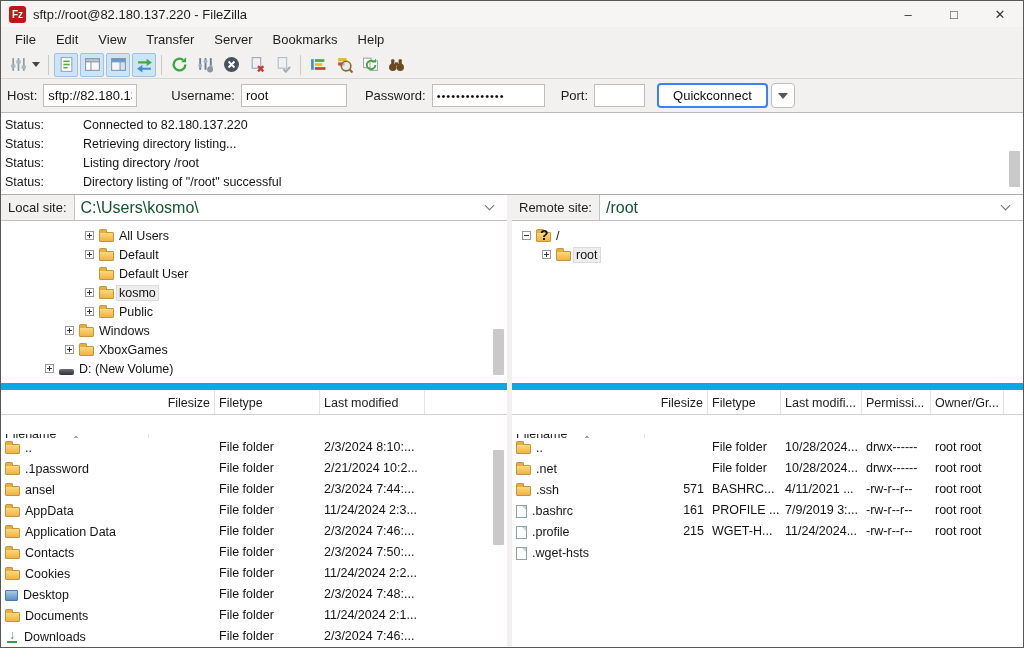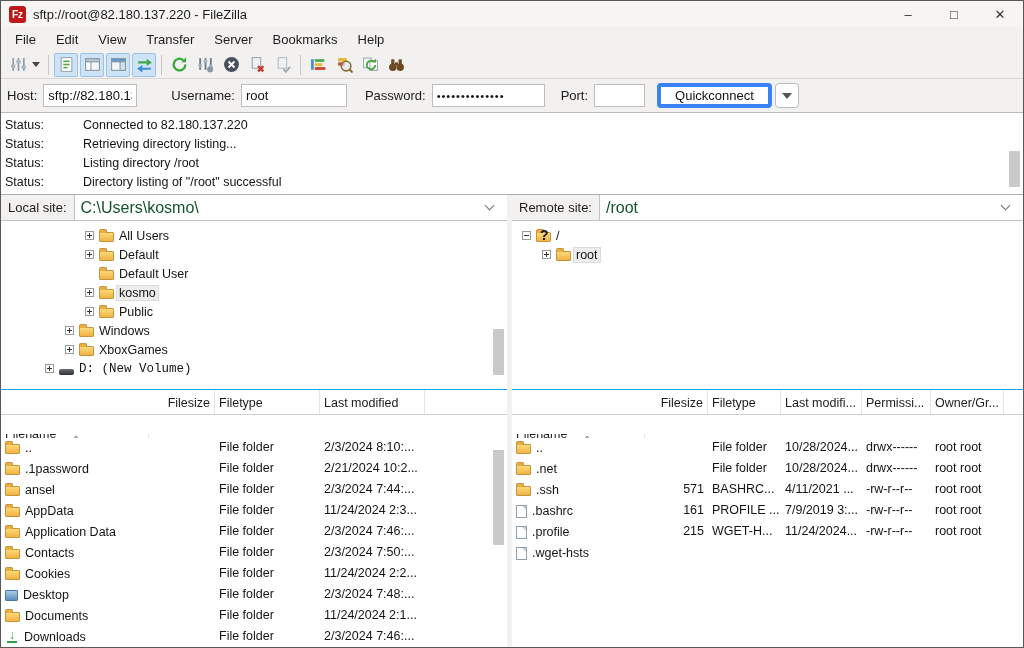--- a/index.html
+++ b/index.html
@@ -33,51 +33,51 @@
   
   .qcbar { height:34px; display:flex; align-items:center; background:#f2f1f0; padding-left:6px;
            border-bottom:1px solid #b9b9b9; flex:none; }
   .qclabel { font-size:13px; color:#1c1c1c; margin-right:6px;text-align:center; }
   .qcinput { height:23px; border:1px solid #bdbdbd; background:#fff; font-family:"Liberation Sans",sans-serif;
              font-size:13px; padding:0 4px; color:#111; }
   #hostfield { width:94px; margin-right:34px; }
   #userfield { width:106px; margin-right:18px; }
   #passfield { width:113px; margin-right:16px; letter-spacing:1px; font-size:11px; }
   #portfield { width:51px; margin-right:12px; }
-  .qcbtn { height:25px; padding:0 14px; background:#fff; border:4px solid #3b82f6; border-radius:4px;
+  .qcbtn { height:25px; padding:0 14px; background:#fff; border:2px solid #3b82f6; border-radius:4px;
            font-family:"Liberation Sans",sans-serif; font-size:13px; color:#111; margin-right:3px; }
   .qcddbtn { height:25px; width:24px; background:#fff; border:1px solid #bdbdbd; border-radius:4px;
              display:flex; align-items:center; justify-content:center; }
   .qcddbtn .tri { width:0; height:0; border-left:5px solid transparent; border-right:5px solid transparent; border-top:6px solid #555; }
 
   
   .statuslog { height:82px; background:#fff; border-bottom:1px solid #aeaeae; position:relative;
                padding:3px 0 0 4px; overflow:hidden; flex:none; }
   .logline { display:flex; font-size:12.5px; line-height:19px; color:#141414; }
   .loglabel { width:78px; flex:none; }
   .vthumb { position:absolute; background:#c9c9c9; width:11px; border-radius:1px; }
   .log-thumb { right:3px; top:38px; height:36px; }
 
   
   .panes { height:195px; display:flex; flex:none; background:#f2f1f0; }
-  .pane { background:#fff; border-bottom:1px solid #0ea5e9; }
+  .pane { background:#fff; border-bottom:7px solid #0ea5e9; }
   .pane.local { width:507px; }
   .pane.remote { width:512px; }
   .vsplit { width:5px; background:#f2f1f0; flex:none; }
   .siterow { height:26px; display:flex; align-items:stretch; border-bottom:1px solid #c3c3c3; }
   .sitelabel { background:#f2f1f0; border-right:1px solid #c3c3c3; font-size:13px; color:#1c1c1c;
                display:flex; align-items:center; padding:0 7px; flex:none; }
   .sitevalue { flex:1; display:flex; align-items:center; font-size:16px; color:#14532d; padding:0 6px; background:#fff; }
   .chev { width:7px; height:7px; border-right:1.5px solid #707070; border-bottom:1.5px solid #707070;
           transform:rotate(45deg); margin:-4px 8px 0 auto; flex:none; }
   .tree { position:relative; height:168px; overflow:hidden; padding-top:5px; }
   .titem { height:19px; display:flex; align-items:center; font-size:12.5px; color:#141414; }
   .titem .tlabel { padding:1px 3px; margin-left:2px; white-space:nowrap; }
   .titem.sel .tlabel { background:#ededed; border:1px solid #dcdcdc; padding:0 2px; }
-  .d0 { padding-left:44px;font-family:Liberation Mono, monospace; } .d1 { padding-left:64px; } .d2 { padding-left:84px; }
+  .d0 { padding-left:44px; } .d1 { padding-left:64px; } .d2 { padding-left:84px; }
   .r0 { padding-left:10px; } .r1 { padding-left:30px; }
   .exp { width:9px; height:9px; border:1px solid #9a9a9a; background:#fff; position:relative; flex:none; margin-right:5px; }
   .exp.plus::before,.exp.minus::before { content:""; position:absolute; left:1px; right:1px; top:3px; height:1px; background:#333; }
   .exp.plus::after { content:""; position:absolute; top:1px; bottom:1px; left:3px; width:1px; background:#333; }
   .exp.none { visibility:hidden; }
   .tree-thumb { right:3px; top:108px; height:46px; }
 
   
   .ico { display:inline-block; position:relative; flex:none; }
   .ico-folder { width:15px; height:10px; background:linear-gradient(#fbda79,#f1b243); border:1px solid #c59440;

